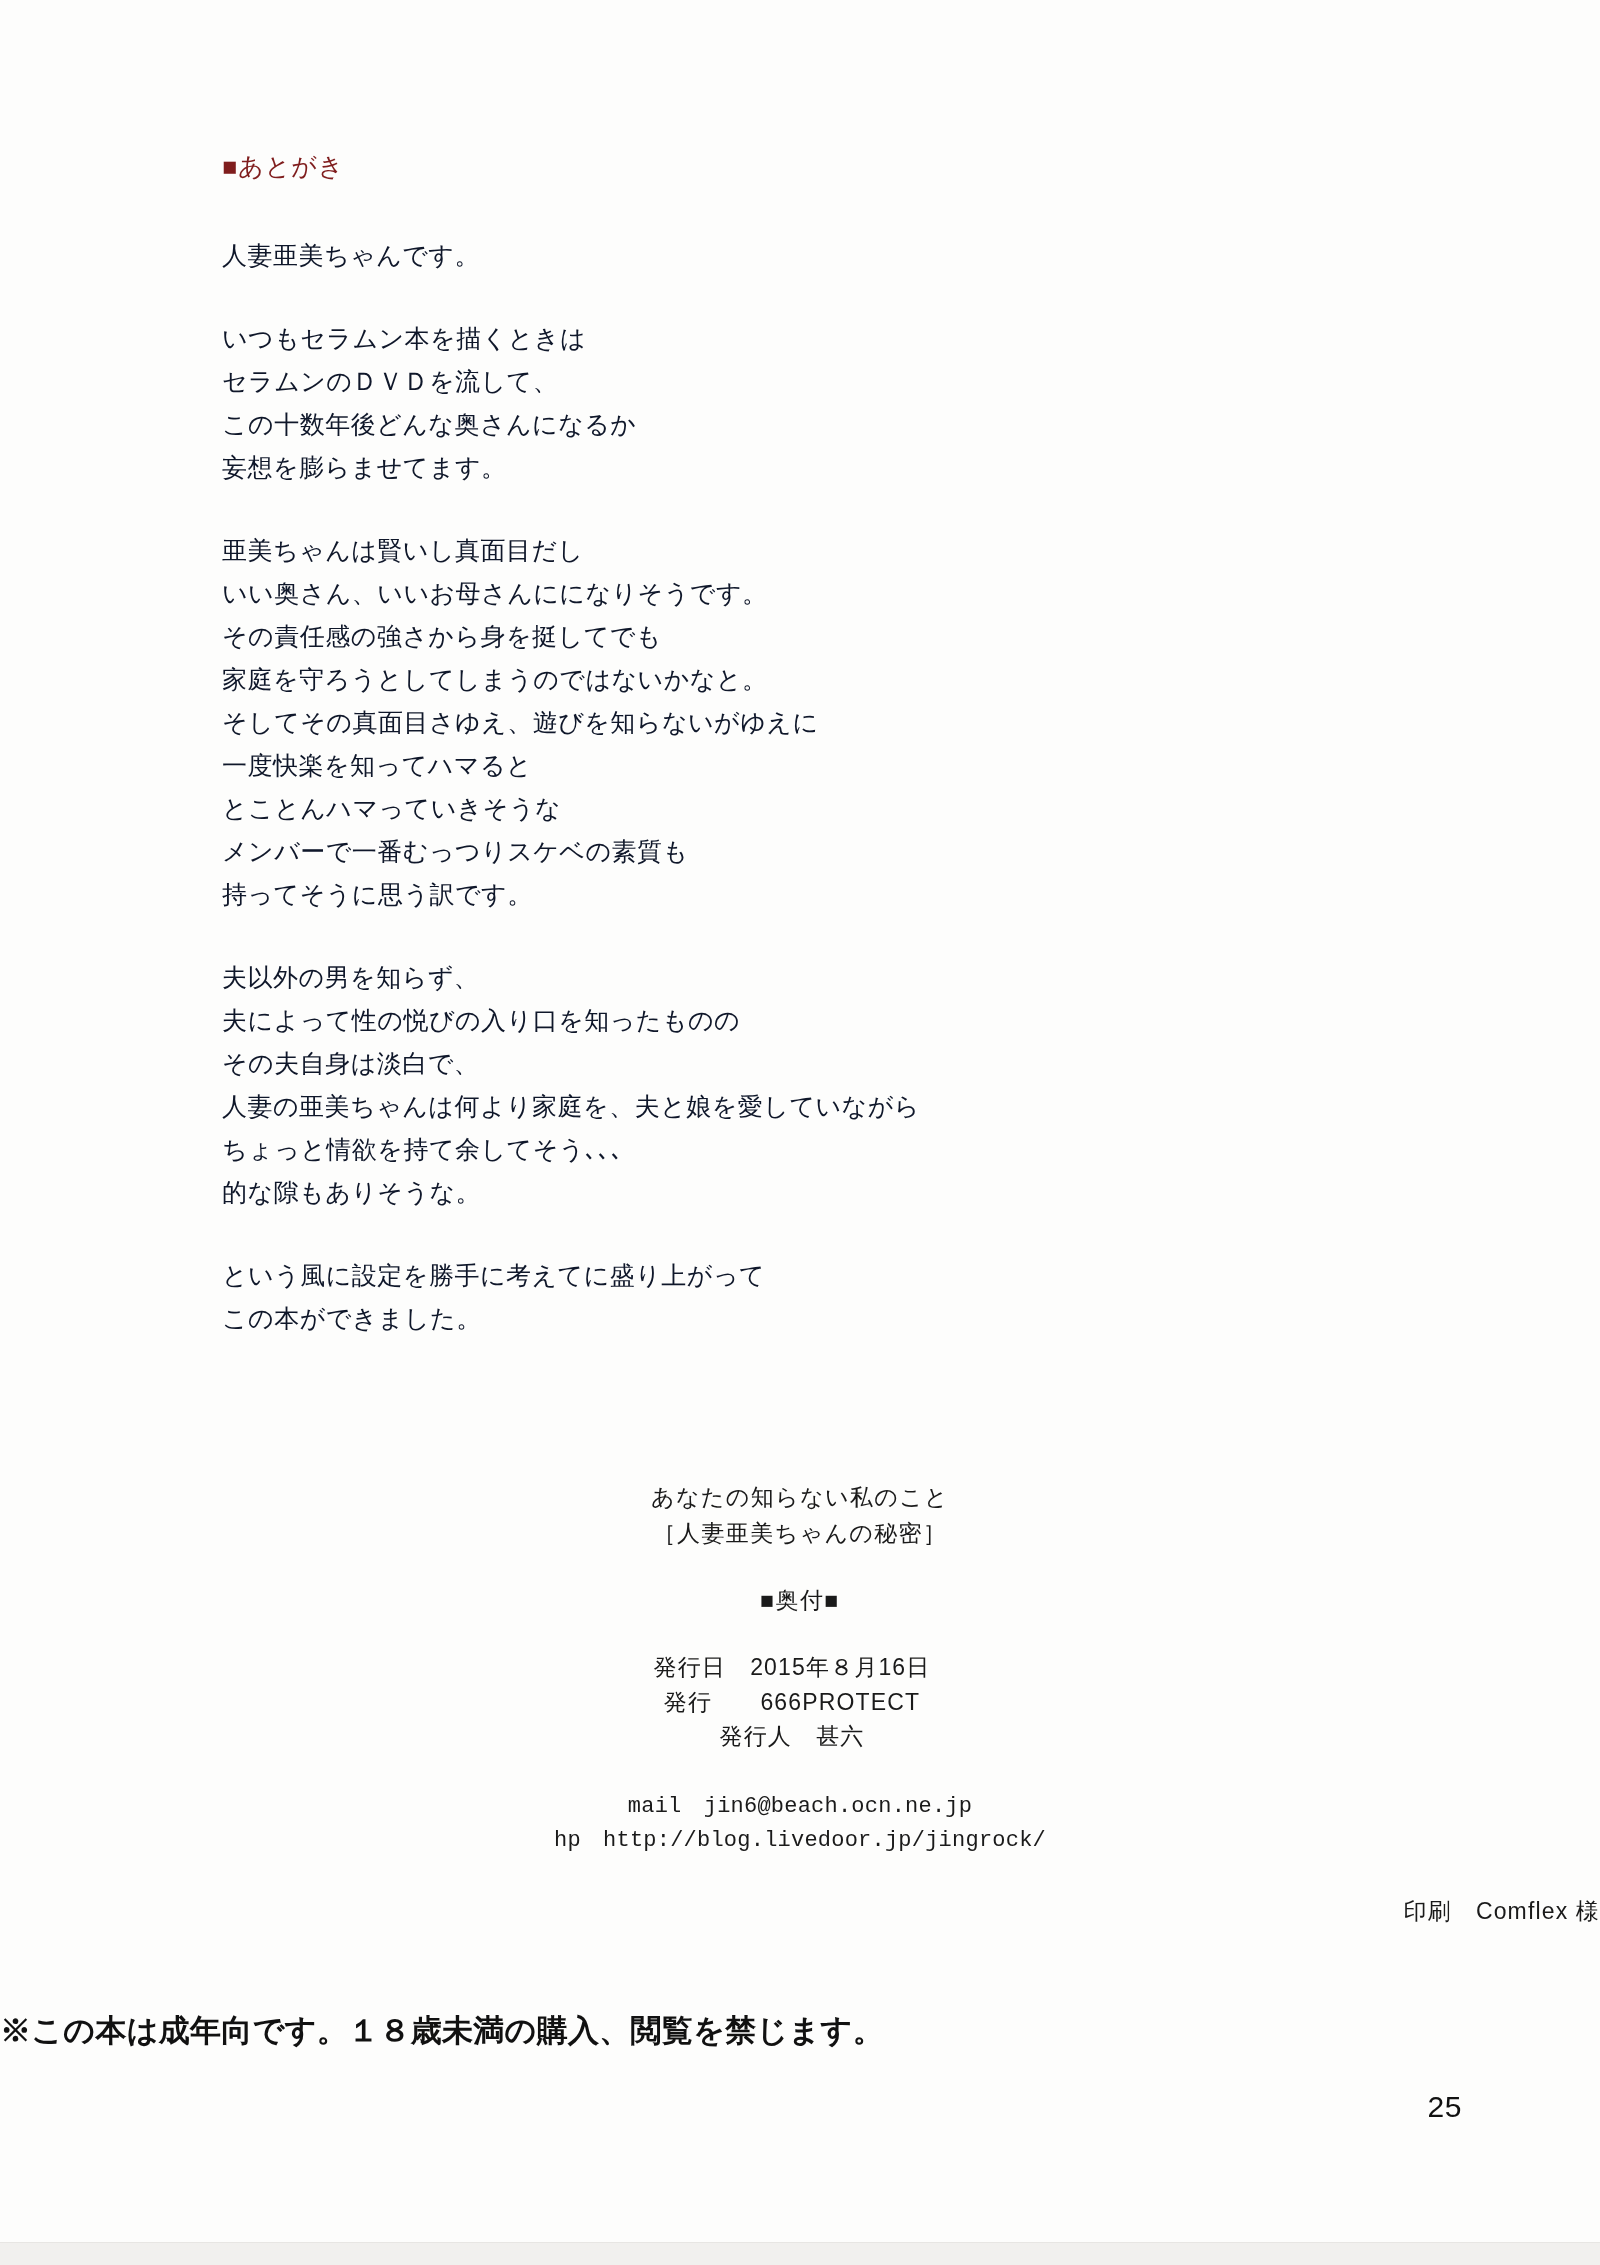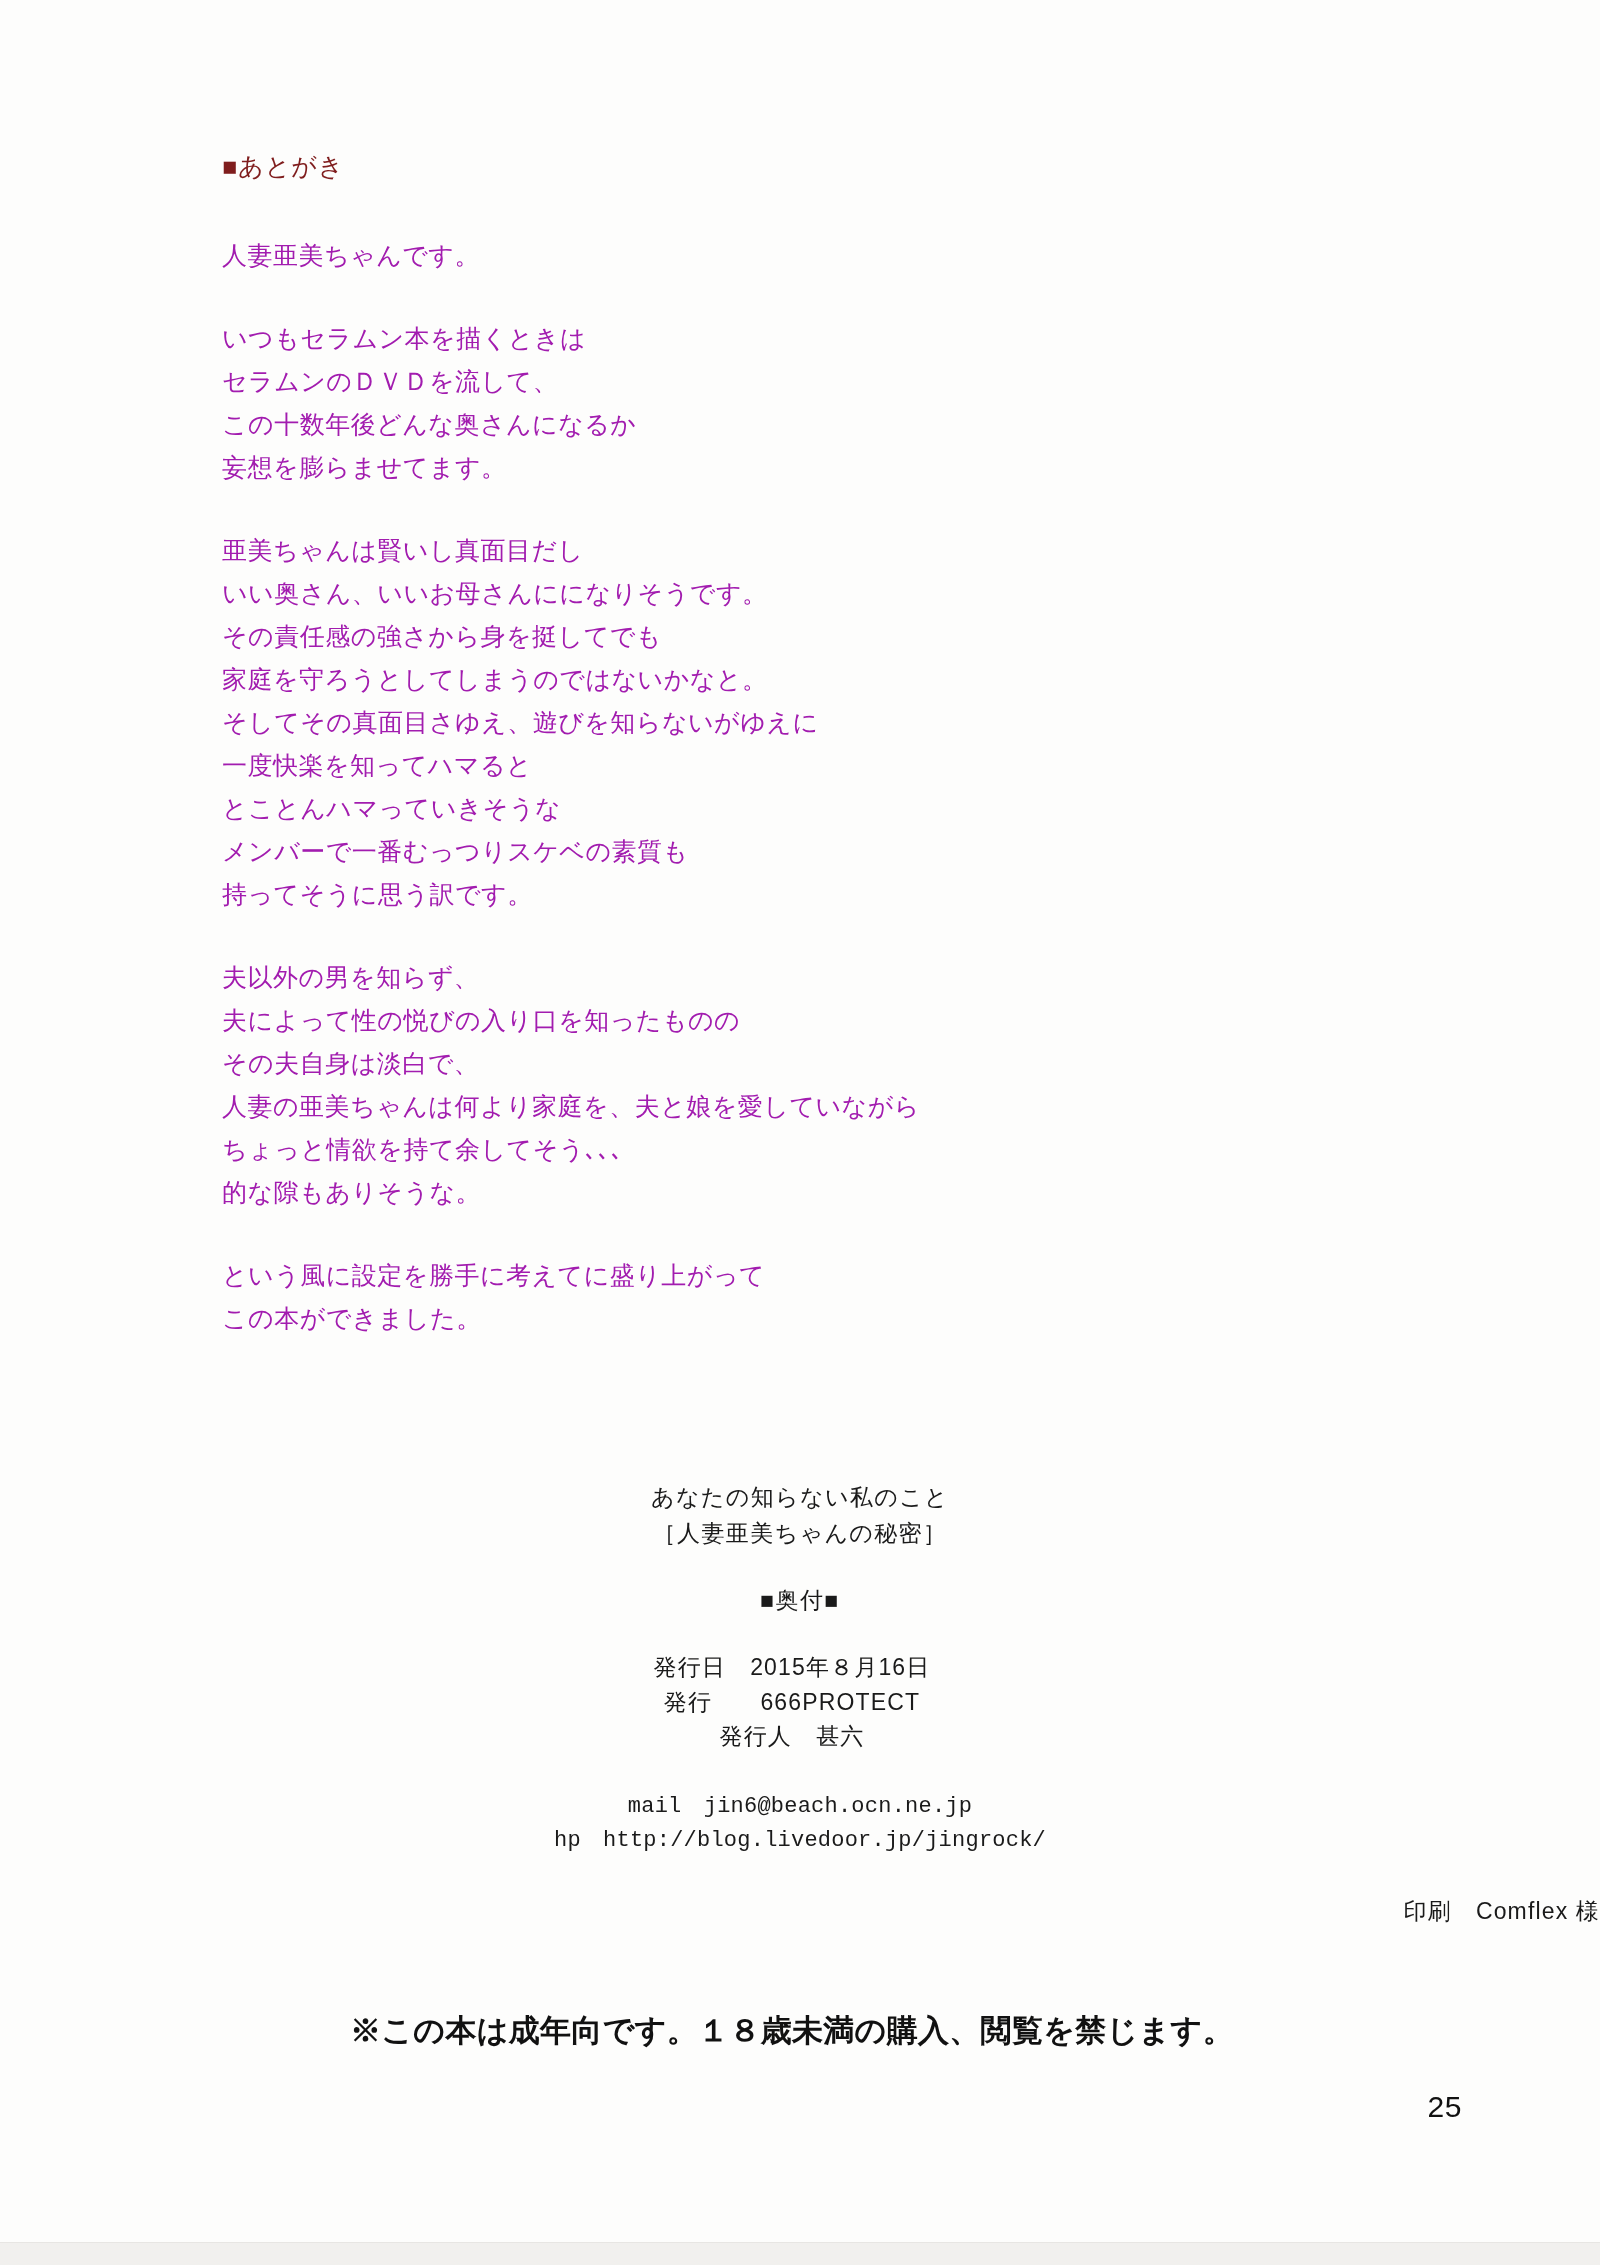--- a/index.html
+++ b/index.html
@@ -42,21 +42,21 @@
     line-height: 1.5;
     letter-spacing: 0.04em;
     color: #7f1d1d;
     margin: 0 0 48px 0;
   }
   .para {
     font-size: 25px;
     line-height: 1.72;
     letter-spacing: 0.02em;
     margin: 0 0 40px 0;
-    color: #a21caf;
+    color: #0f172a;
   }
   .para:last-child { margin-bottom: 0; }
   .para .ln { display: block; white-space: pre; }
 
   
   .colophon {
     position: absolute;
     left: 0;
     right: 0;
     top: 1480px;
@@ -94,21 +94,20 @@
     letter-spacing: 0.05em;
     margin: 0;
     text-align: right;
   }
 
   .age-notice {
     position: absolute;
     left: 0;
     right: 16px;
     top: 2010px;
-    text-align: center;
     font-size: 31px;
     font-weight: bold;
     letter-spacing: 0.01em;
     color: #111111;
   }
 
   .page-number {
     position: absolute;
     right: 138px;
     top: 2090px;

